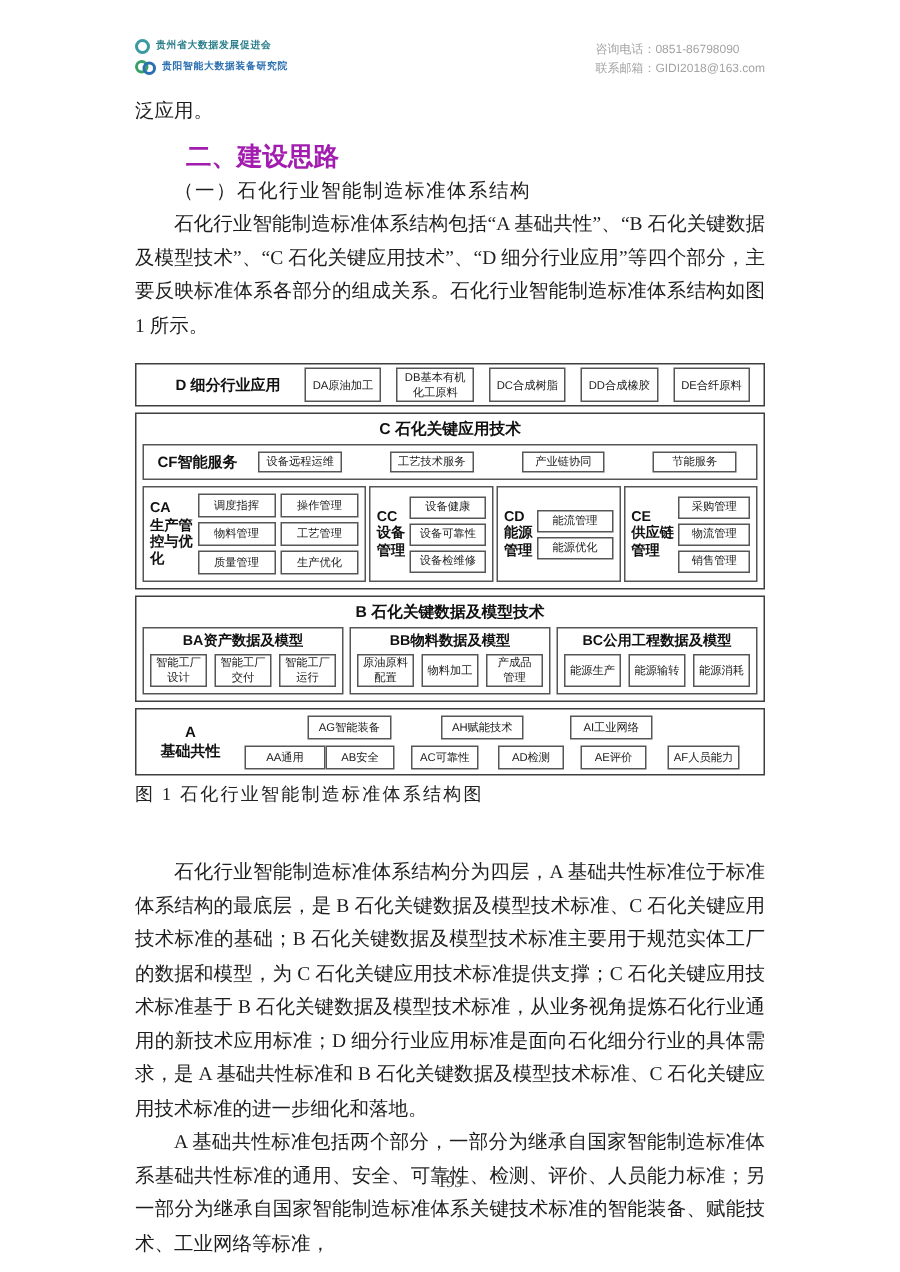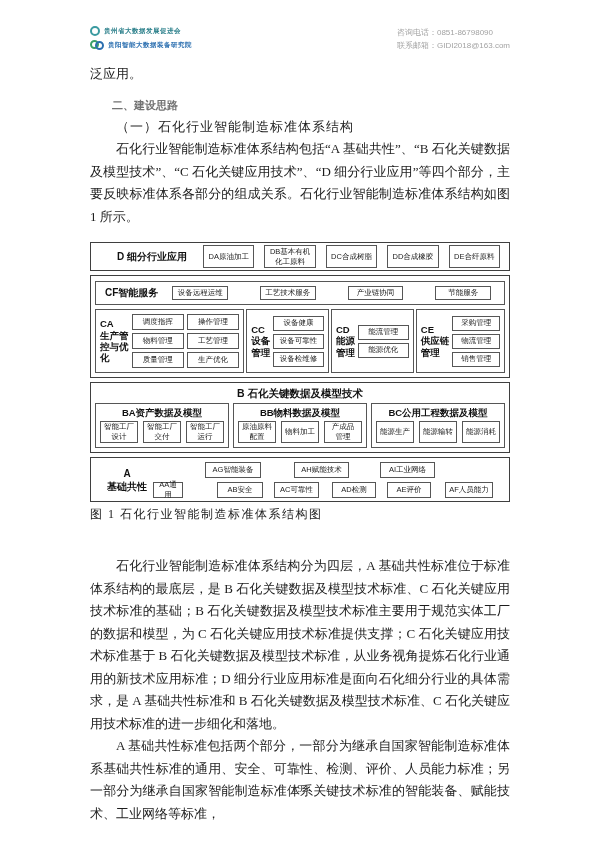--- a/index.html
+++ b/index.html
@@ -17,22 +17,22 @@
   .ic2 .b{left:5px;top:1px;border:2px solid #2b6fb0;}
   .lg-txt{font-family:"Liberation Sans",sans-serif;font-weight:bold;font-size:6.5px;letter-spacing:.5px;line-height:8px;}
   .lg1-txt{color:#2a7f8a;}
   .lg2-txt{color:#2b6fb0;}
   .contact{font-family:"Liberation Sans",sans-serif;font-size:8px;line-height:13px;color:#a3a3a3;text-align:left;}
 
   
   .doc{position:absolute;left:90px;top:0;width:420px;}
   .body-text{margin:0;font-size:13px;line-height:22.5px;text-align:justify;text-indent:2em;}
   .lead{text-indent:0;margin-top:63px;}
-  .heading{margin:8px 0 0;font-family:"Liberation Sans",sans-serif;font-size:11px;font-weight:bold;
-           text-indent:2em;line-height:22px;color:#737373;}
+  .heading{margin:8px 0 0;font-family:"Liberation Sans",sans-serif;font-size:17px;font-weight:bold;
+           text-indent:2em;line-height:22px;color:#a21caf;}
   .subheading{margin:0;font-size:13px;font-weight:normal;text-indent:2em;line-height:22.5px;letter-spacing:1px;}
 
   
   .fig{margin:14px 0 0;}
   .band{border:1.5px solid #3f3f3f;margin-bottom:4px;background:#fff;box-sizing:border-box;}
   .band-label{font-family:"Liberation Sans",sans-serif;font-weight:bold;font-size:10px;white-space:pre-line;color:#111;}
   .band-title{text-align:center;font-family:"Liberation Sans",sans-serif;font-weight:bold;font-size:10.5px;line-height:15px;color:#111;}
   .row{display:flex;gap:10px;flex:1;align-items:stretch;}
   .bx{border:1px solid #565656;font-family:"Liberation Sans",sans-serif;font-size:7.5px;line-height:1.3;
       display:flex;align-items:center;justify-content:center;text-align:center;white-space:pre-line;
@@ -101,20 +101,21 @@
           <div class="bx">DA原油加工</div>
           <div class="bx">DB基本有机
 化工原料</div>
           <div class="bx">DC合成树脂</div>
           <div class="bx">DD合成橡胶</div>
           <div class="bx">DE合纤原料</div>
         </div>
       </div>
 
       <div class="band bandC">
+        <div class="band-title">C 石化关键应用技术</div>
         <div class="cf">
           <div class="band-label">CF智能服务</div>
           <div class="row">
             <div class="bx">设备远程运维</div>
             <div class="bx">工艺技术服务</div>
             <div class="bx">产业链协同</div>
             <div class="bx">节能服务</div>
           </div>
         </div>
         <div class="cols">
@@ -198,21 +199,21 @@
           </div>
         </div>
       </div>
 
       <div class="band bandA">
         <div class="a-label">A
 基础共性</div>
         <div class="bx abs" style="left:114px;top:4px;width:56px;height:16px;">AG智能装备</div>
         <div class="bx abs" style="left:203px;top:4px;width:55px;height:16px;">AH赋能技术</div>
         <div class="bx abs" style="left:289px;top:4px;width:55px;height:16px;">AI工业网络</div>
-        <div class="bx abs" style="left:62px;top:24px;width:30px;height:16px;">AA通用</div>
+        <div class="bx abs" style="left:72px;top:24px;width:54px;height:16px;">AA通用</div>
         <div class="bx abs" style="left:126px;top:24px;width:46px;height:16px;">AB安全</div>
         <div class="bx abs" style="left:183px;top:24px;width:45px;height:16px;">AC可靠性</div>
         <div class="bx abs" style="left:241px;top:24px;width:44px;height:16px;">AD检测</div>
         <div class="bx abs" style="left:296px;top:24px;width:44px;height:16px;">AE评价</div>
         <div class="bx abs" style="left:354px;top:24px;width:48px;height:16px;">AF人员能力</div>
       </div>
 
       <figcaption class="caption">图 1  石化行业智能制造标准体系结构图</figcaption>
     </figure>
 

